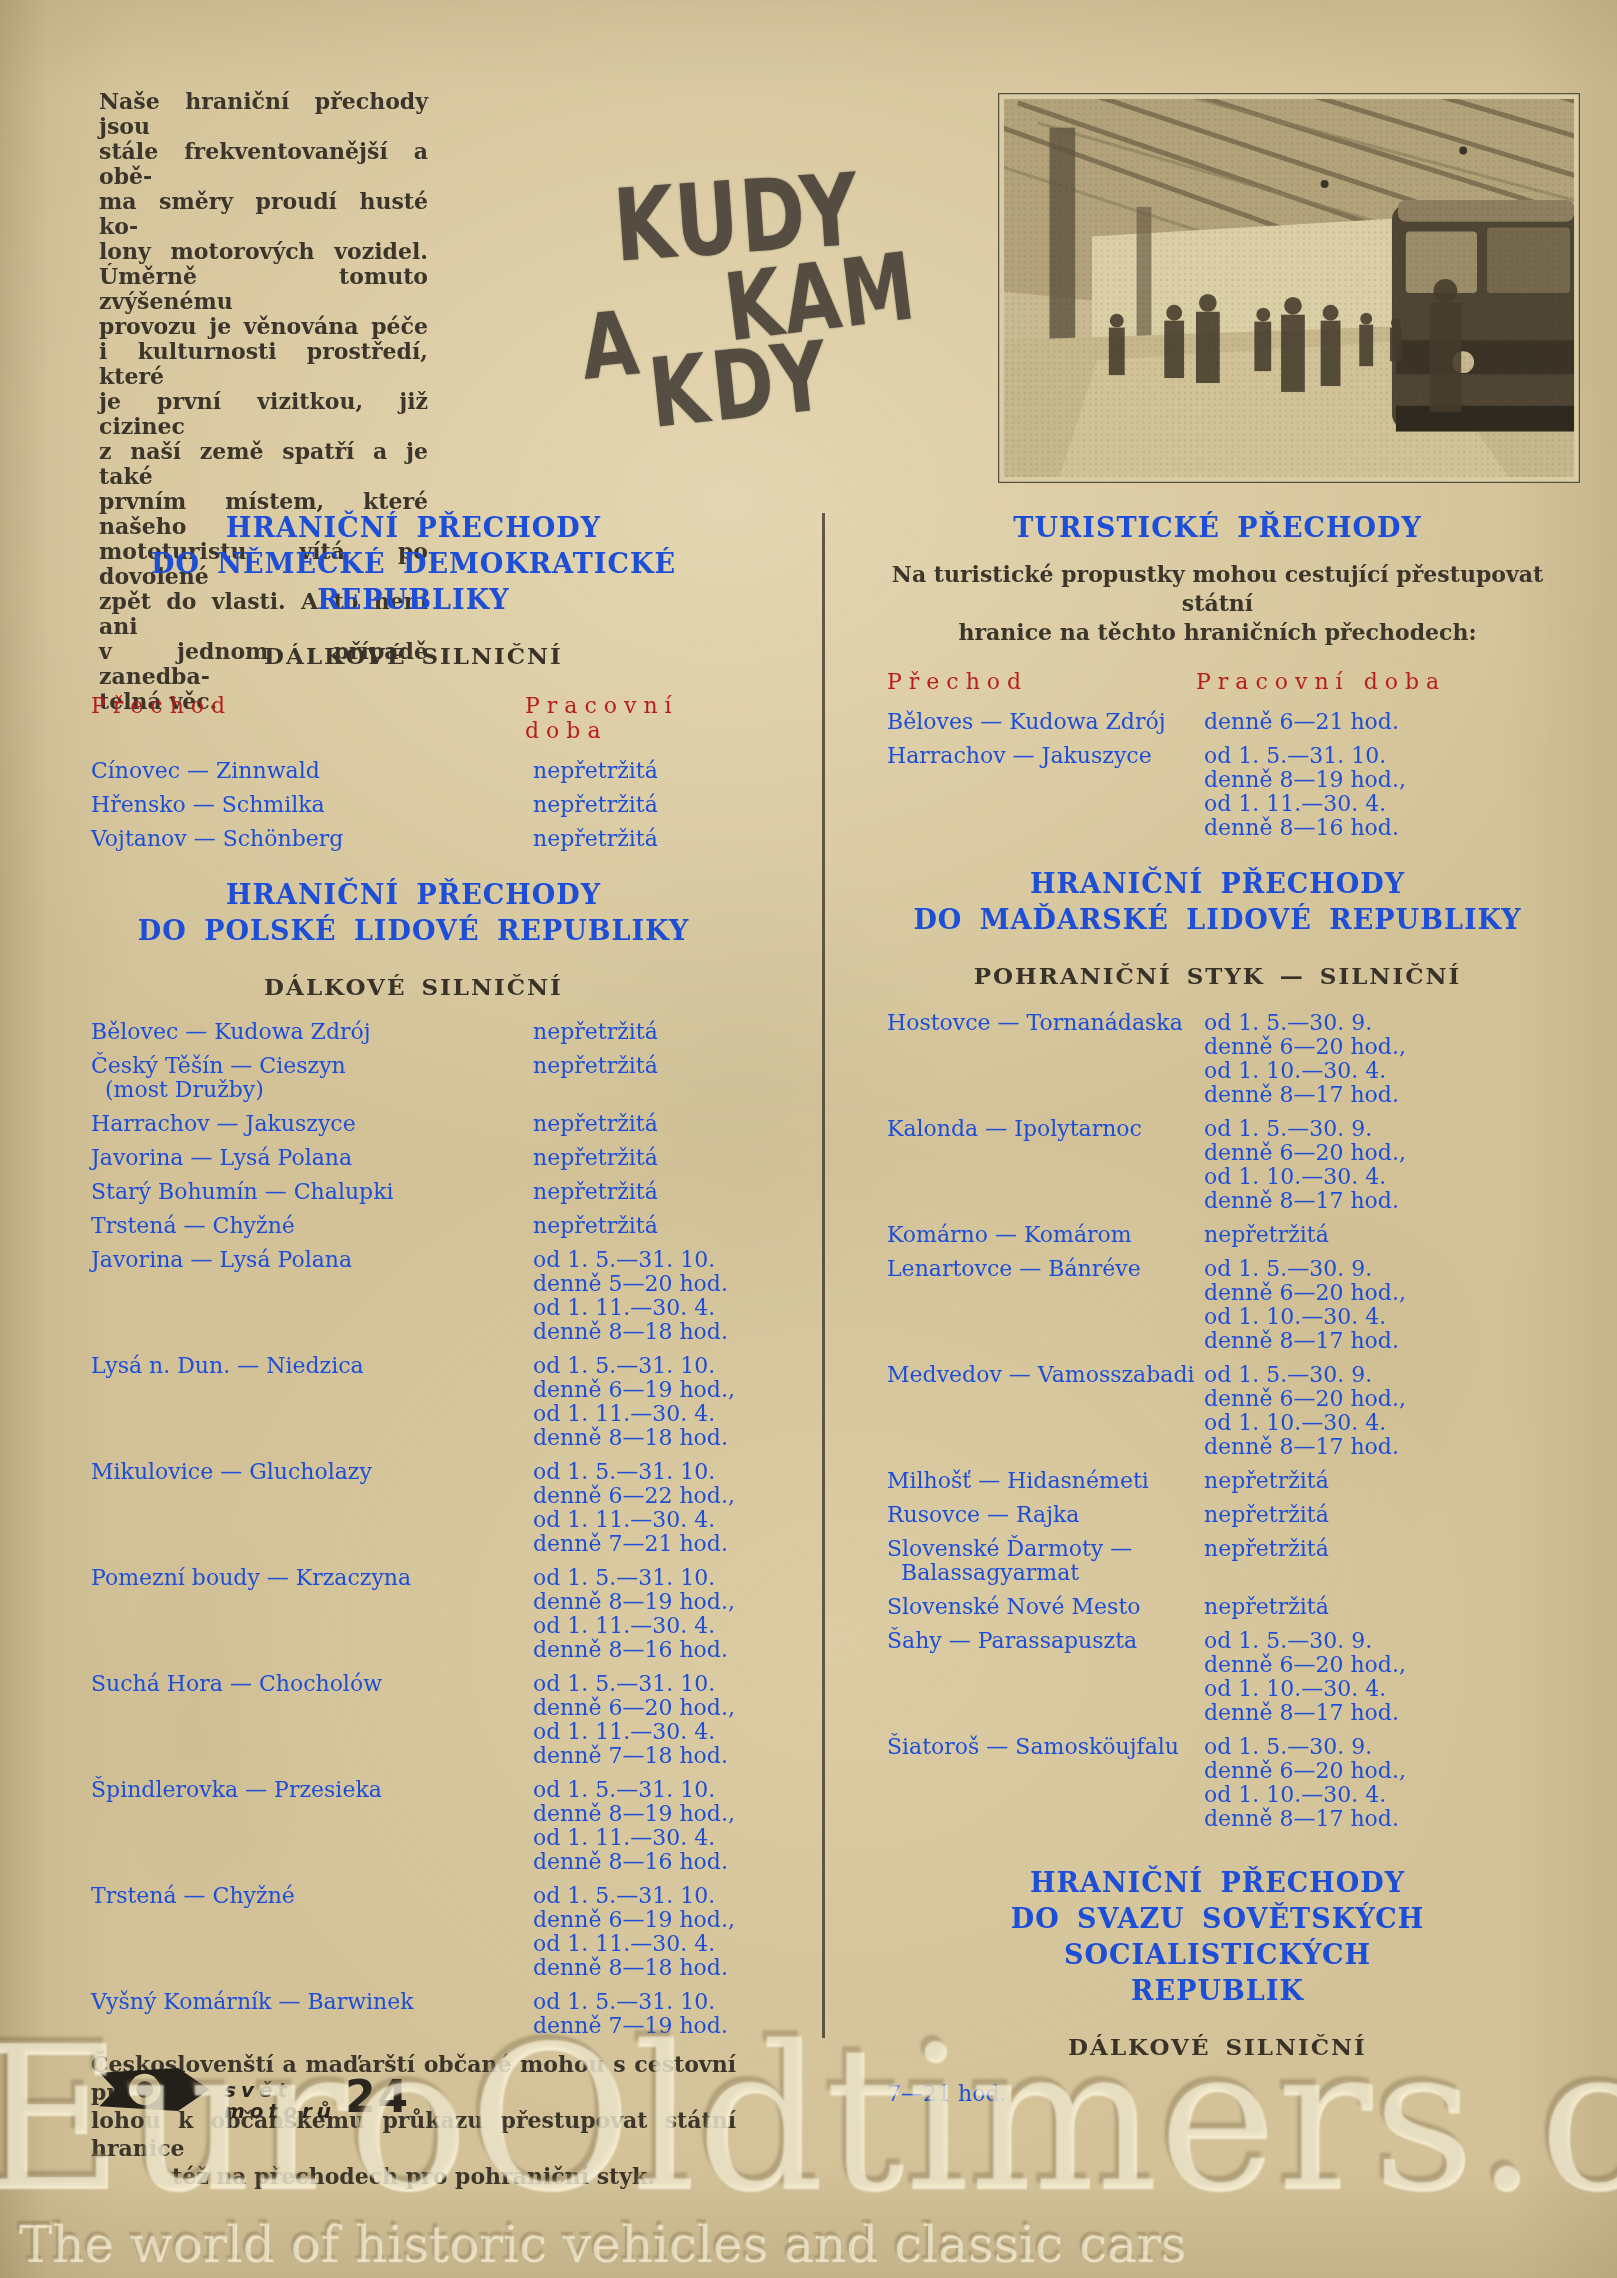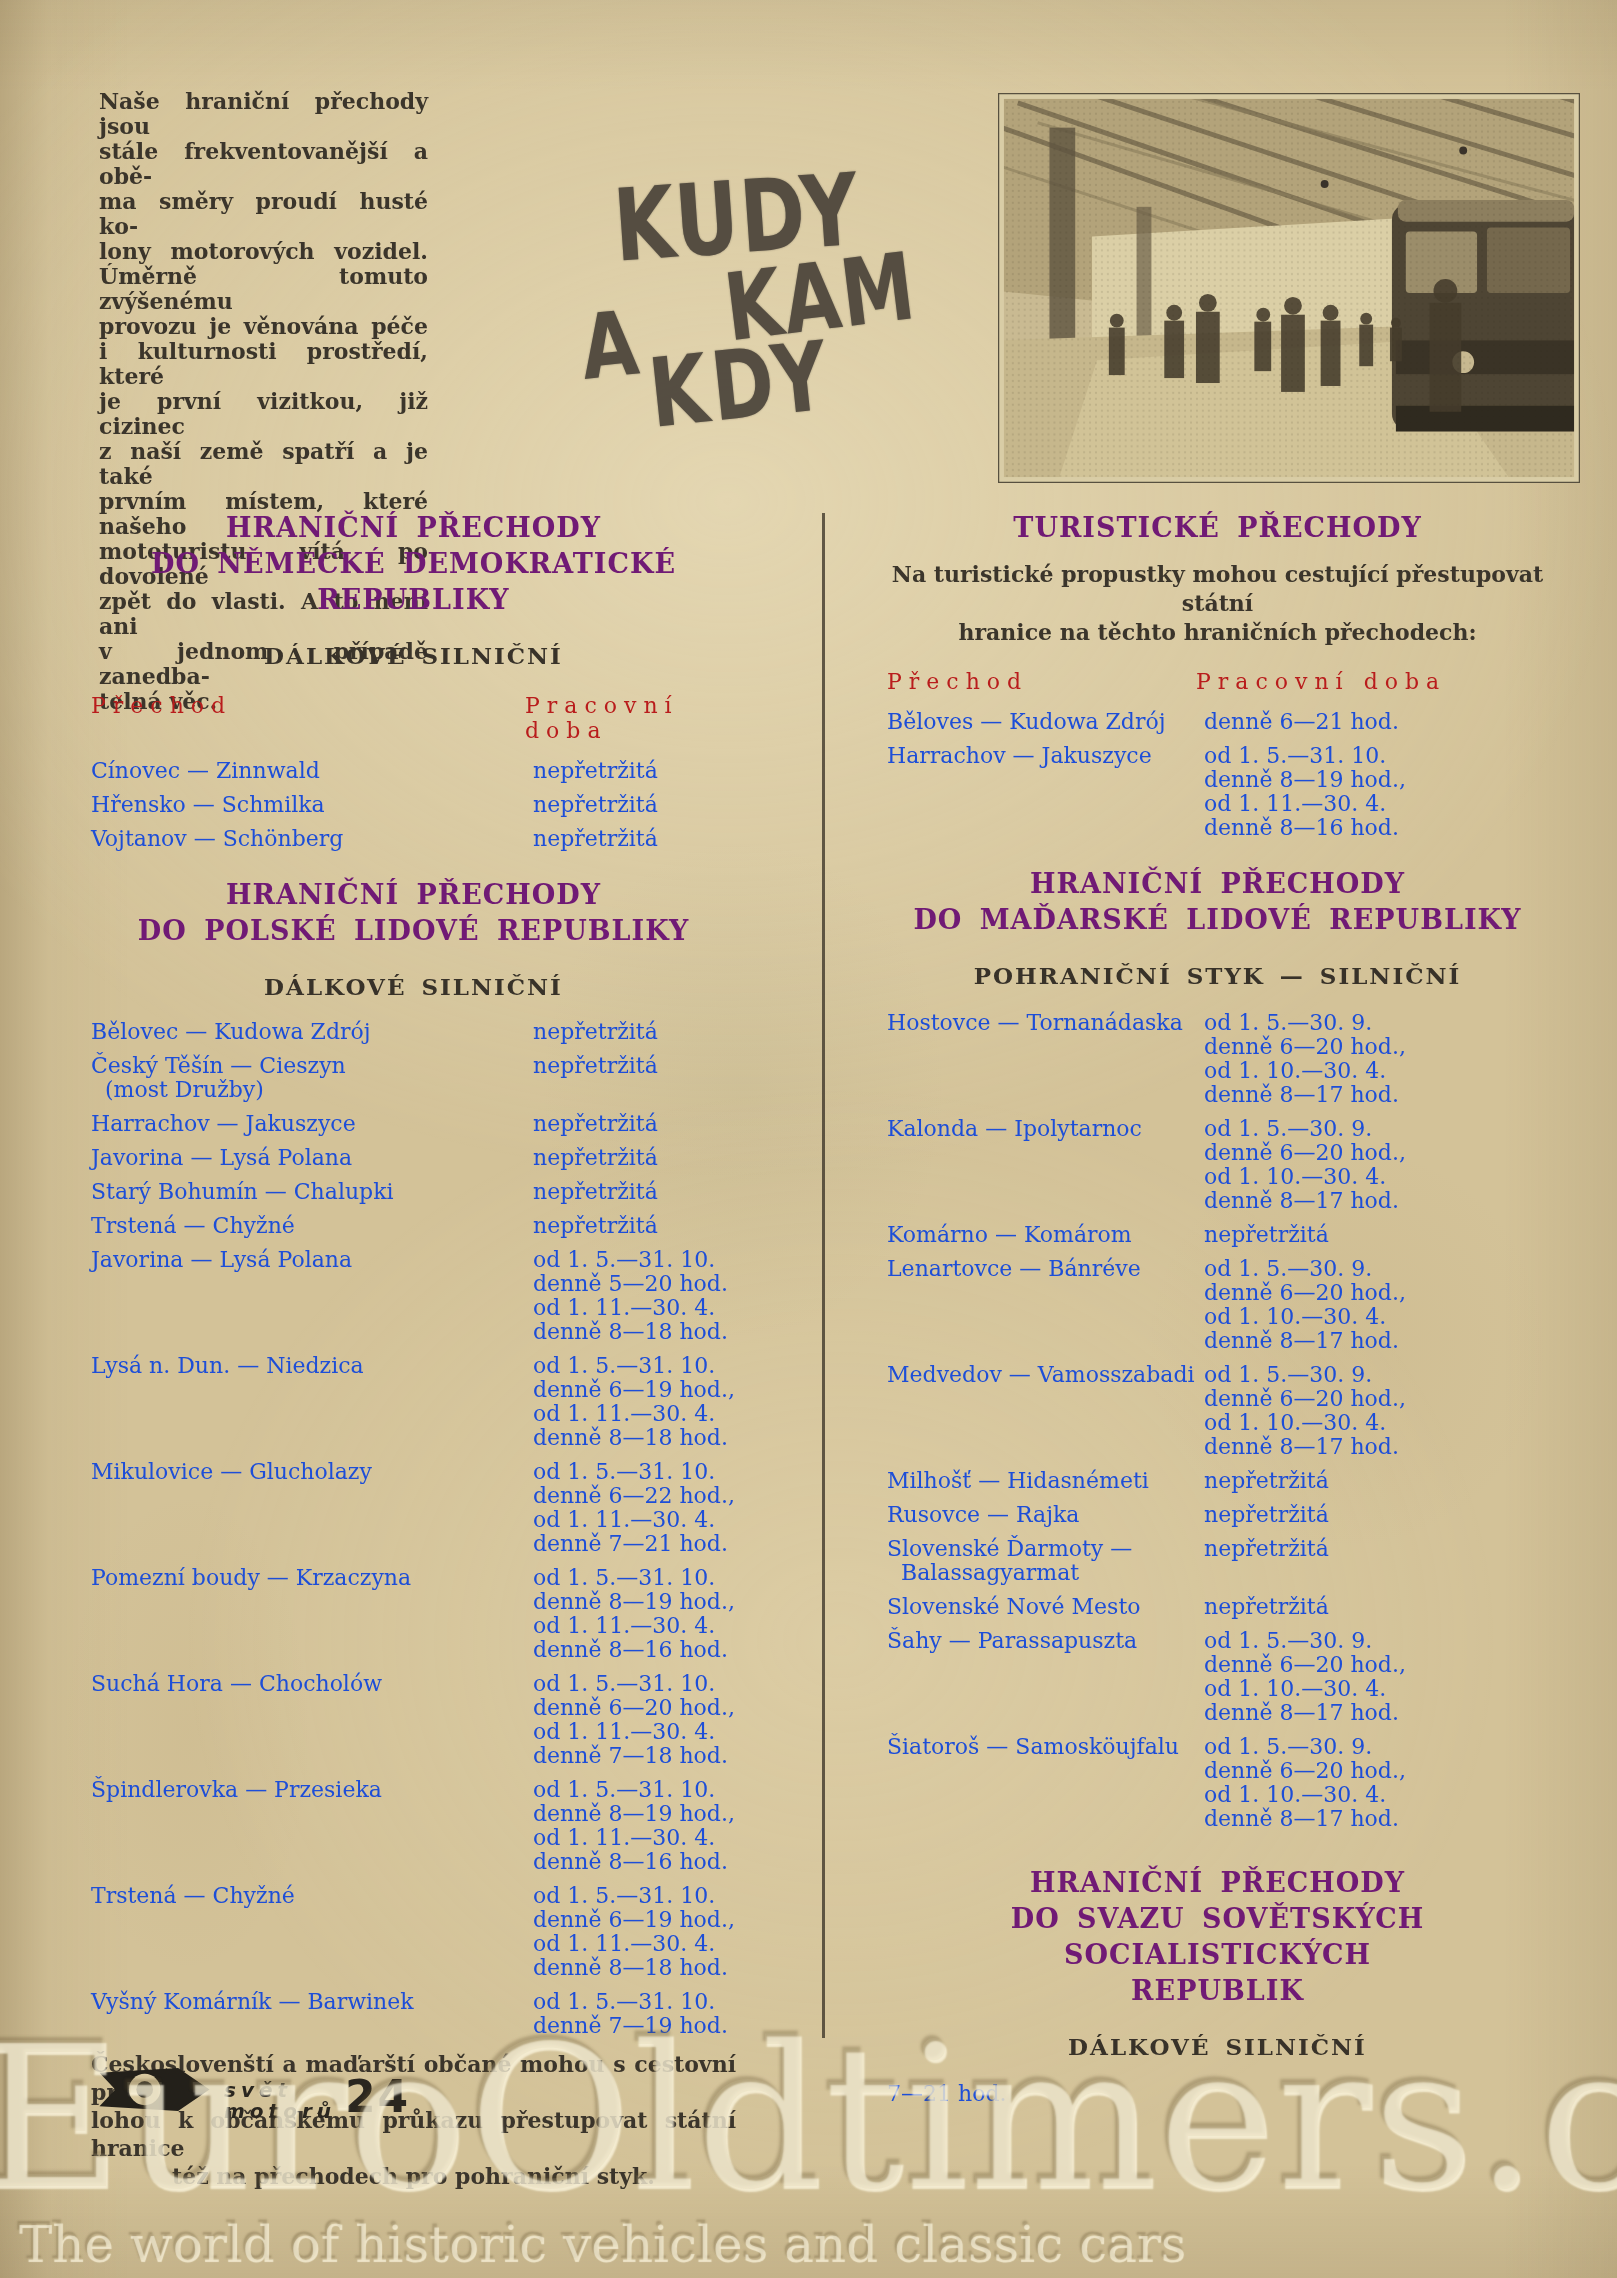--- a/index.html
+++ b/index.html
@@ -37,21 +37,21 @@
 
   
   .divider{position:absolute;left:822px;top:513px;width:3px;height:1525px;background:rgba(60,52,40,0.78);}
 
   
   .col{position:absolute;top:510px;}
   .col-left{left:91px;width:645px;}
   .col-right{left:887px;width:661px;}
 
   .sec-block{margin-top:26px;}
-  .sec-title{font-weight:bold;font-size:27px;line-height:36px;text-align:center;letter-spacing:1px;word-spacing:7px;color:#701a75;}
+  .sec-title{font-weight:bold;font-size:27px;line-height:36px;text-align:center;letter-spacing:1px;word-spacing:7px;color:#1d4ed8;}
   .sec-sub{font-weight:bold;font-size:23px;line-height:30px;margin-top:23px;text-align:center;letter-spacing:2px;word-spacing:5px;color:#383229;}
   .sec-note{font-weight:bold;font-size:22px;margin-top:14px;color:#3b352b;}
   .sec-note div{line-height:29px;text-align:center;}
 
   .cols-head{display:flex;font-size:22px;letter-spacing:7px;margin:22px 0 16px 0;color:#b91c1c;}
   .col-left  .cols-head .c1{width:434px;flex:none;}
   .col-right .cols-head .c1{width:309px;flex:none;}
   .cols-head .c2{flex:1;}
 
   .trow{display:flex;margin-bottom:10px;font-size:22px;color:#1d4ed8;}

